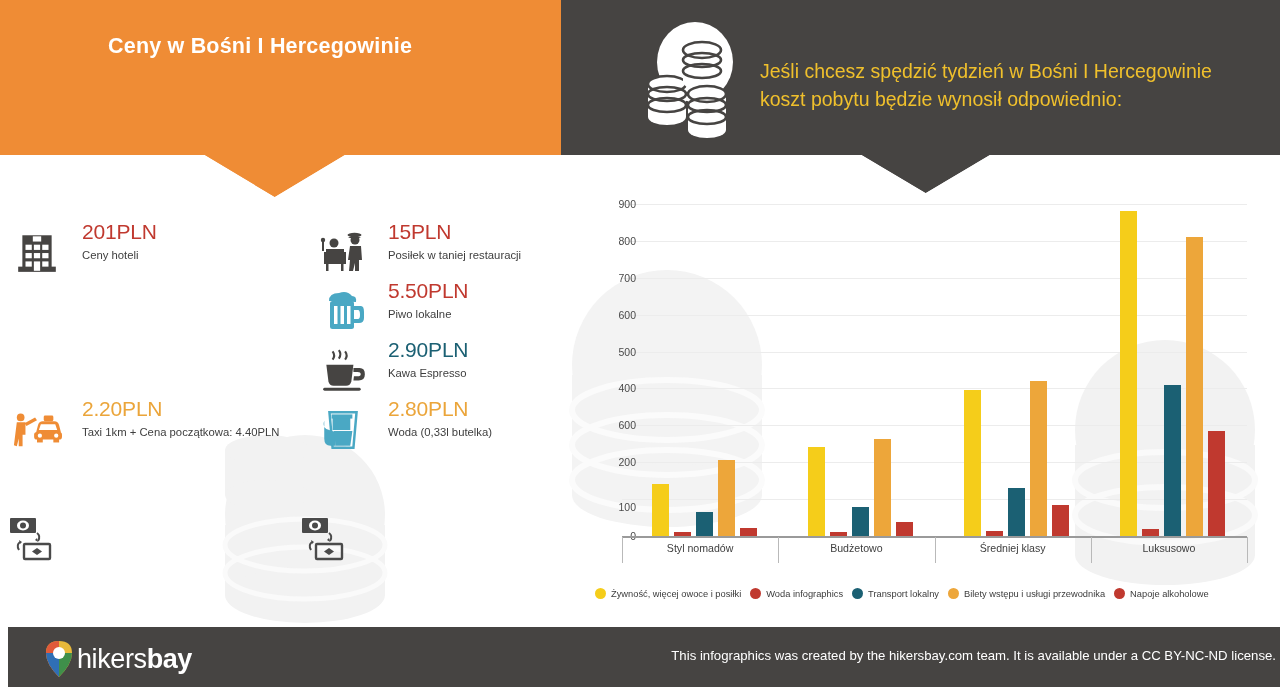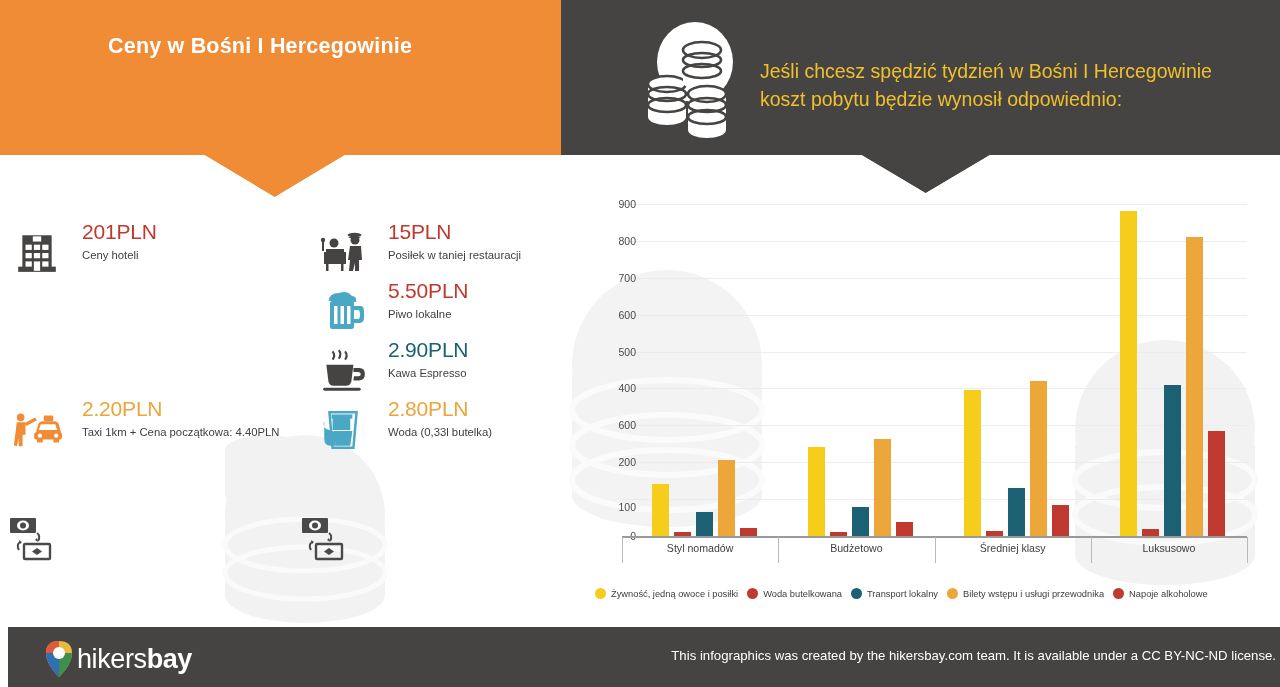--- a/index.html
+++ b/index.html
@@ -352,25 +352,25 @@
         <div class="xlabel" style="left: 374.5px; width: 156.25px;">Średniej klasy</div>
         <div class="grp-sep" style="left: 374.5px;"></div>
         <div class="xlabel" style="left: 530.75px; width: 156.25px;">Luksusowo</div>
         <div class="grp-sep" style="left: 530.75px;"></div>
         <div class="grp-sep" style="left: 62px;"></div>
         <div class="grp-sep" style="left: 687px;"></div>
       </div>
     <div class="legend" id="legend">
         <div class="lg">
           <span class="dot" style="background: rgb(245, 205, 26);"></span>
-          <span>Żywność, jedną owoce i posiłki</span>
+          <span>Żywność, więcej owoce i posiłki</span>
         </div>
         <div class="lg">
           <span class="dot" style="background: rgb(192, 57, 47);"></span>
-          <span>Woda butelkowana</span>
+          <span>Woda infographics</span>
         </div>
         <div class="lg">
           <span class="dot" style="background: rgb(27, 96, 115);"></span>
           <span>Transport lokalny</span>
         </div>
         <div class="lg">
           <span class="dot" style="background: rgb(237, 166, 58);"></span>
           <span>Bilety wstępu i usługi przewodnika</span>
         </div>
         <div class="lg">

